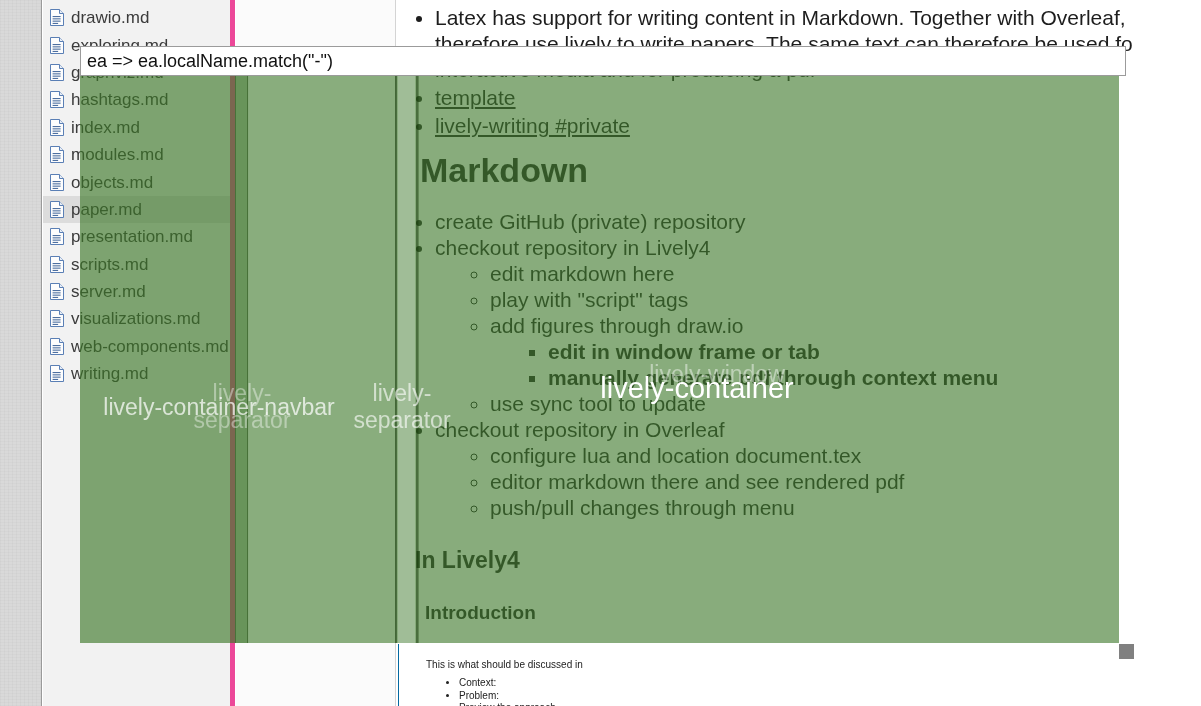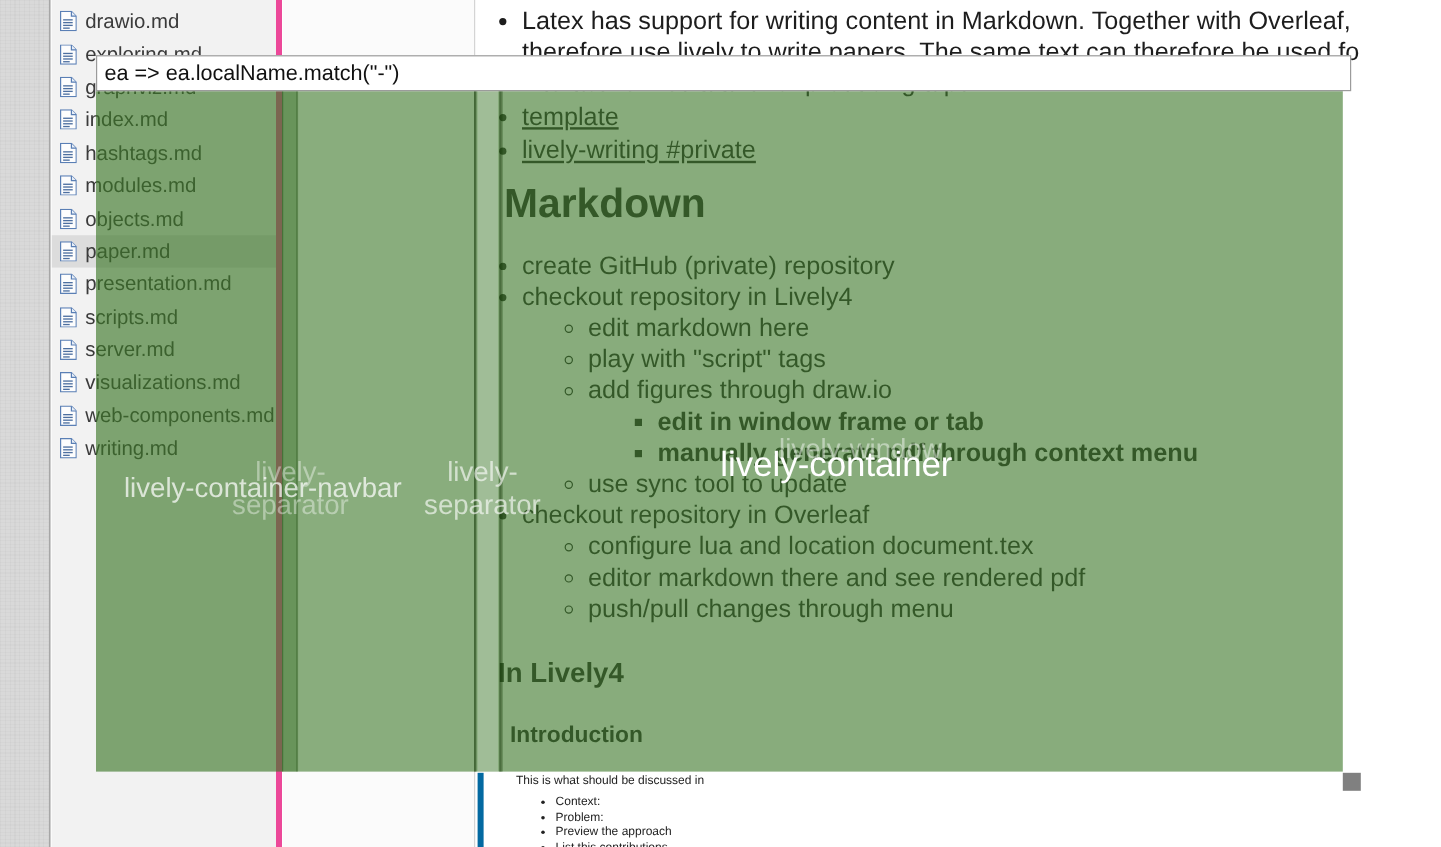--- a/index.html
+++ b/index.html
@@ -144,23 +144,23 @@
     margin: 31px 0 0 28px;
     line-height: 1;
   }
 
   
   .sub-doc {
     position: absolute;
     left: 398px; top: 644px;
     width: 803px; height: 62px;
     background: #ffffff;
-    border-left: 5px solid #0369a1;
-    box-sizing: border-box;
-    padding: 0 0 0 27px;
+    border-left: 1px solid #0369a1;
+    box-sizing: border-box;
+    padding: 14px 0 0 27px;
     overflow: hidden;
   }
   .sub-doc .sub-line {
     font-size: 10px;
     line-height: 13px;
     color: #222;
   }
   .sub-doc ul {
     margin: 6px 0 0 0;
     padding-left: 33px;
@@ -383,36 +383,36 @@
   <path d="M0.5 0.5 H9.5 L13.5 4.5 V16.5 H0.5 Z" fill="#fdfdfd" stroke="#5a7fb5" stroke-width="1"></path>
   <path d="M9.5 0.5 L9.5 4.5 L13.5 4.5" fill="#e7eef7" stroke="#5a7fb5" stroke-width="1"></path>
   <g fill="#4d6fa0">
     <rect x="2.6" y="7" width="8" height="1.1"></rect>
     <rect x="2.6" y="9.3" width="8" height="1.1"></rect>
     <rect x="2.6" y="11.6" width="8" height="1.1"></rect>
     <rect x="2.6" y="13.9" width="5.5" height="1.1"></rect>
   </g>
 </svg>
           </span>
+          <span class="file-label">hashtags.md</span>
+        </div>
+        <div class="file-item">
+          <span class="file-icon">
+            <svg width="14" height="17" viewBox="0 0 14 17">
+  <path d="M0.5 0.5 H9.5 L13.5 4.5 V16.5 H0.5 Z" fill="#fdfdfd" stroke="#5a7fb5" stroke-width="1"></path>
+  <path d="M9.5 0.5 L9.5 4.5 L13.5 4.5" fill="#e7eef7" stroke="#5a7fb5" stroke-width="1"></path>
+  <g fill="#4d6fa0">
+    <rect x="2.6" y="7" width="8" height="1.1"></rect>
+    <rect x="2.6" y="9.3" width="8" height="1.1"></rect>
+    <rect x="2.6" y="11.6" width="8" height="1.1"></rect>
+    <rect x="2.6" y="13.9" width="5.5" height="1.1"></rect>
+  </g>
+</svg>
+          </span>
           <span class="file-label">index.md</span>
-        </div>
-        <div class="file-item">
-          <span class="file-icon">
-            <svg width="14" height="17" viewBox="0 0 14 17">
-  <path d="M0.5 0.5 H9.5 L13.5 4.5 V16.5 H0.5 Z" fill="#fdfdfd" stroke="#5a7fb5" stroke-width="1"></path>
-  <path d="M9.5 0.5 L9.5 4.5 L13.5 4.5" fill="#e7eef7" stroke="#5a7fb5" stroke-width="1"></path>
-  <g fill="#4d6fa0">
-    <rect x="2.6" y="7" width="8" height="1.1"></rect>
-    <rect x="2.6" y="9.3" width="8" height="1.1"></rect>
-    <rect x="2.6" y="11.6" width="8" height="1.1"></rect>
-    <rect x="2.6" y="13.9" width="5.5" height="1.1"></rect>
-  </g>
-</svg>
-          </span>
-          <span class="file-label">hashtags.md</span>
         </div>
         <div class="file-item">
           <span class="file-icon">
             <svg width="14" height="17" viewBox="0 0 14 17">
   <path d="M0.5 0.5 H9.5 L13.5 4.5 V16.5 H0.5 Z" fill="#fdfdfd" stroke="#5a7fb5" stroke-width="1"></path>
   <path d="M9.5 0.5 L9.5 4.5 L13.5 4.5" fill="#e7eef7" stroke="#5a7fb5" stroke-width="1"></path>
   <g fill="#4d6fa0">
     <rect x="2.6" y="7" width="8" height="1.1"></rect>
     <rect x="2.6" y="9.3" width="8" height="1.1"></rect>
     <rect x="2.6" y="11.6" width="8" height="1.1"></rect>

